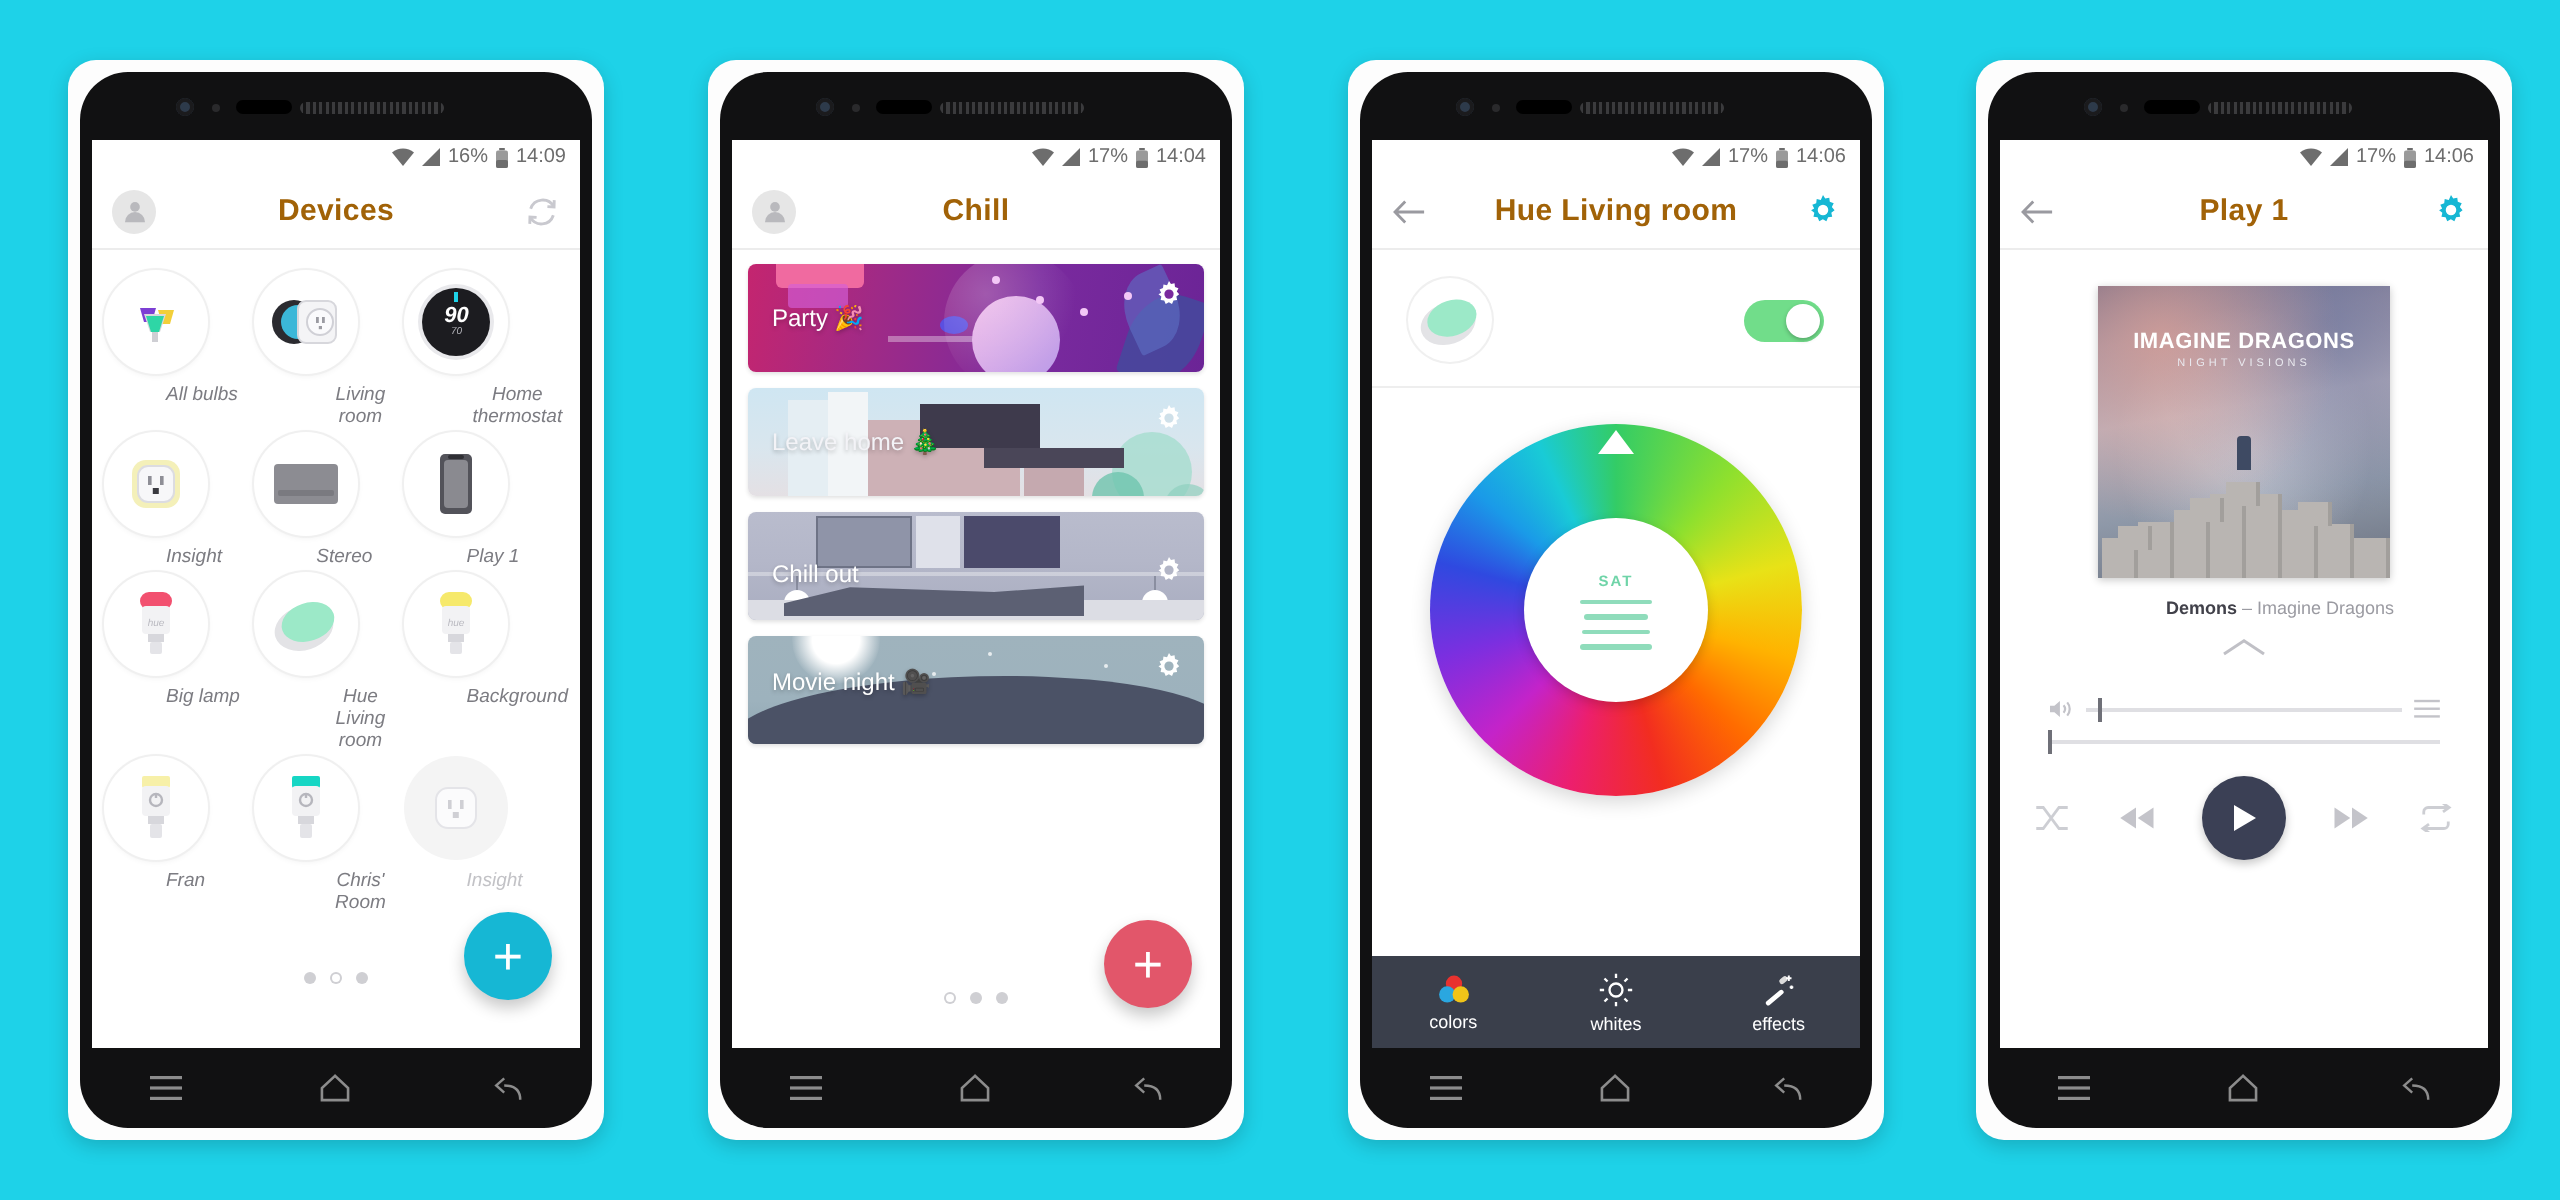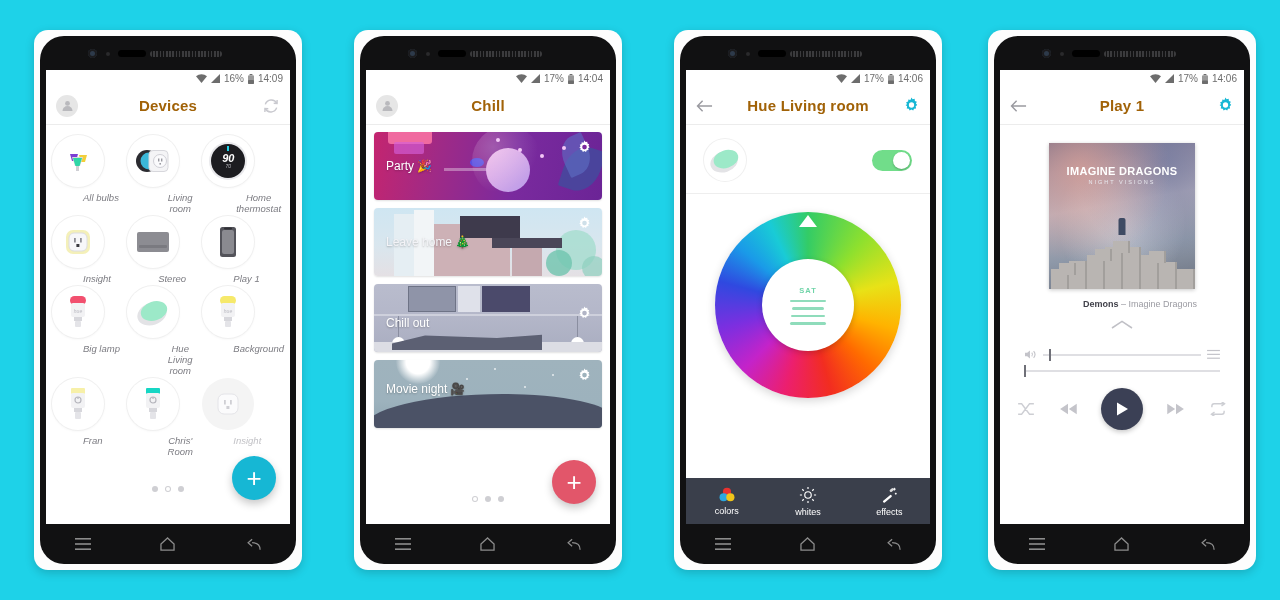--- a/index.html
+++ b/index.html
@@ -91,21 +91,21 @@
   }
   .fab.teal { background:#16b7d4; right:14px; bottom:24px; }
   .fab.red  { background:#e2566a; right:14px; bottom:20px; }
 
   .dots { position:absolute; bottom:32px; left:0; right:0; display:flex; justify-content:center; gap:7px;}
   .dots i { width:6px;height:6px;border-radius:50%; background:#cfcfd3; display:block;}
   .dots i.cur { background:#fff; box-shadow: inset 0 0 0 1px #cfcfd3;}
 
   
   .cards { padding: 7px 8px; display:flex; flex-direction:column; gap:8px; }
-  .card { height:68px; border-radius:4px; position:relative; overflow:hidden; box-shadow:0 1px 2px rgba(0,0,0,.12); }
+  .card { height:54px; border-radius:4px; position:relative; overflow:hidden; box-shadow:0 1px 2px rgba(0,0,0,.12); }
   .card .cname { position:absolute; left:12px; top:50%; transform:translateY(-50%);
                  color:#fff; font-size:12px; text-shadow:0 1px 2px rgba(0,0,0,.25); z-index:5; }
   .card .gear { position:absolute; right:10px; top:8px; z-index:6; }
 
   
   .party { background: linear-gradient(100deg,#c4256f 0%, #a02a86 28%, #7a2a9e 62%, #6b2496 100%); }
   .p-bar { position:absolute; left:14px; top:-4px; width:44px;height:16px;border-radius:3px; background:#f06aa0; }
   .p-bar2{ position:absolute; left:20px; top:10px; width:30px;height:12px;border-radius:2px; background:#d45fd8; opacity:.65;}
   .p-circ{ position:absolute; right:72px; top:16px; width:44px;height:44px;border-radius:50%;
            background: linear-gradient(135deg,#f0b7e8,#b89ae8); }

